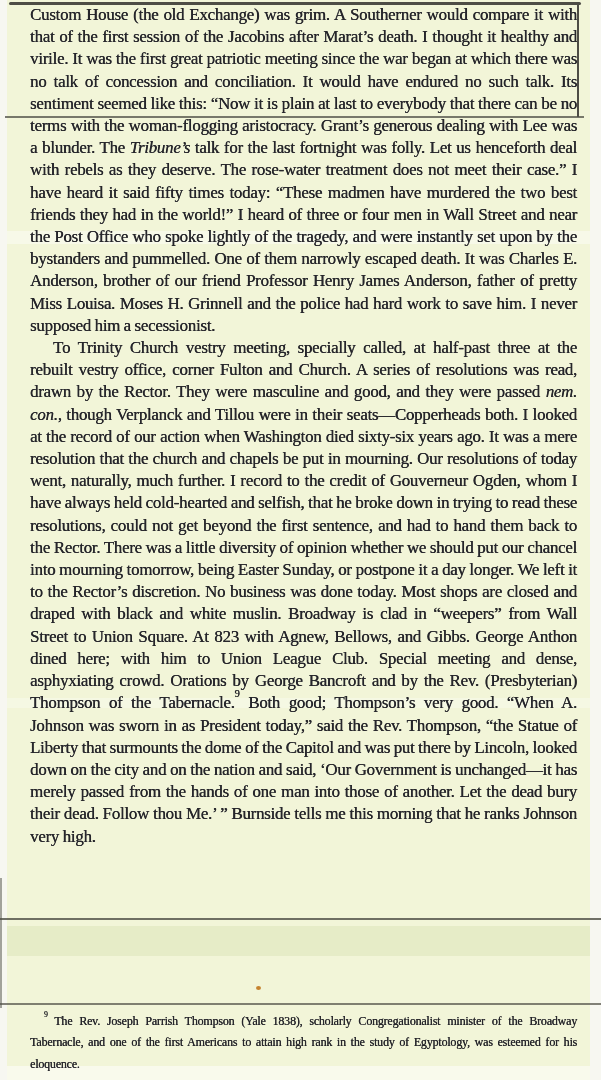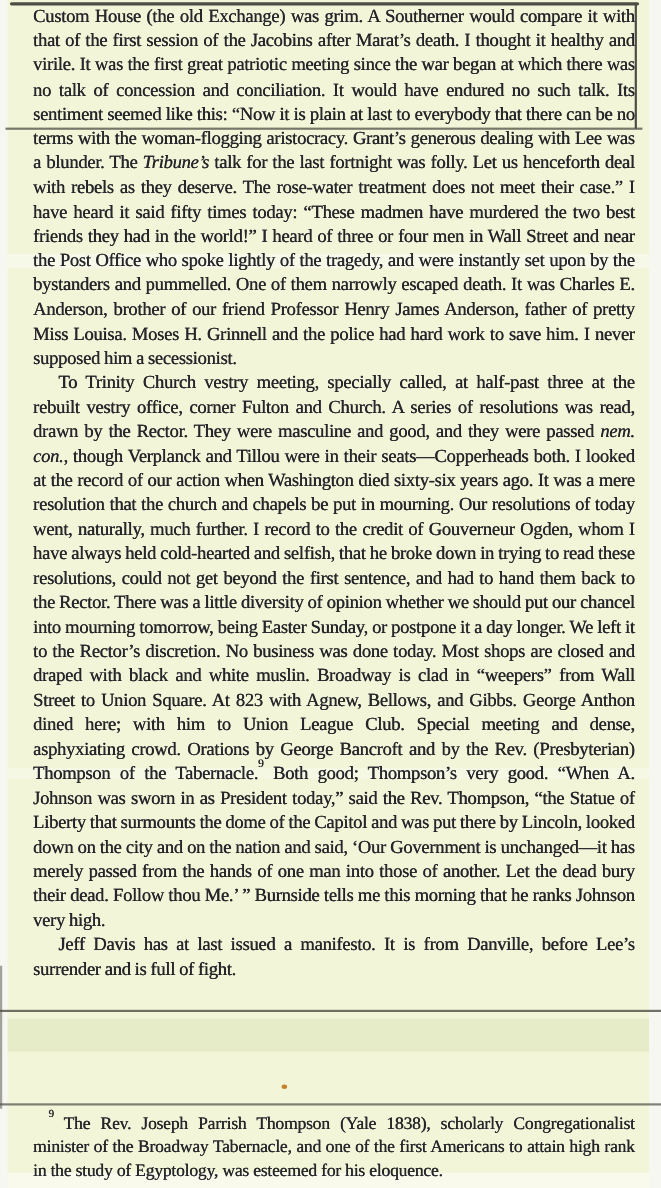--- a/index.html
+++ b/index.html
@@ -26,21 +26,21 @@
   .content p { margin: 0; }
   .content p.indent { text-indent: 23px; }
   .content i { font-style: italic; }
   sup.fn {
     font-size: 0.62em; line-height: 0;
     position: relative; top: -0.45em;
   }
   .footnote {
     position: absolute; left: 30px; top: 1011px; width: 547px;
     color: var(--ink, #26262b);
-    font-size: 16px; line-height: 21.4px;
+    font-size: 12px; line-height: 21.4px;
     letter-spacing: -0.2px; text-align: justify; text-indent: 14px;
     text-shadow: 0.25px 0 0 currentColor;
   }
   .rule { position: absolute; background: var(--rule, #4e4d45); }
   #rule-top    { left: 9px;   top: 2px;    width: 572px; height: 2.6px; border-radius: 2px; }
   #rule-right  { left: 577px; top: 3px;    width: 2px;   height: 114px; }
   #rule-h1     { left: 5px;   top: 116px;  width: 579px; height: 1.6px; opacity: .75; }
   #rule-h2     { left: 0;     top: 918px;  width: 601px; height: 1.8px; opacity: .8; }
   #rule-fn     { left: 0;     top: 1003px; width: 601px; height: 1.6px; opacity: .7; }
   #scratch-left{ left: 0;     top: 878px;  width: 2px;   height: 130px; opacity: .5; }
@@ -61,21 +61,20 @@
 <div class="page"></div>
 
 <div class="band" id="band1"></div>
 <div class="band" id="band2"></div>
 <div class="band" id="band3"></div>
 <div class="band" id="band4"></div>
 
 <div class="content">
   <p><span>Custom House (the old Exchange) was grim. A Southerner would compare it with that of the first session of the Jacobins after Marat’s death. I thought it healthy and virile. It was the first great patriotic meeting since the war began at which there was no talk of concession and conciliation. It would have endured no such talk. Its sentiment seemed like this: “Now it is plain at last to everybody that there can be no terms with the woman-flogging aristocracy. Grant’s generous dealing with Lee was a blunder. The </span><i>Tribune’s</i><span> talk for the last fortnight was folly. Let us henceforth deal with rebels as they deserve. The rose-water treatment does not meet their case.” I have heard it said fifty times today: “These madmen have murdered the two best friends they had in the world!” I heard of three or four men in Wall Street and near the Post Office who spoke lightly of the tragedy, and were instantly set upon by the bystanders and pummelled. One of them narrowly escaped death. It was Charles E. Anderson, brother of our friend Professor Henry James Anderson, father of pretty Miss Louisa. Moses H. Grinnell and the police had hard work to save him. I never supposed him a secessionist.</span></p>
   <p class="indent"><span>To Trinity Church vestry meeting, specially called, at half-past three at the rebuilt vestry office, corner Fulton and Church. A series of resolutions was read, drawn by the Rector. They were masculine and good, and they were passed </span><i>nem. con.</i><span>, though Verplanck and Tillou were in their seats—Copperheads both. I looked at the record of our action when Washington died sixty-six years ago. It was a mere resolution that the church and chapels be put in mourning. Our resolutions of today went, naturally, much further. I record to the credit of Gouverneur Ogden, whom I have always held cold-hearted and selfish, that he broke down in trying to read these resolutions, could not get beyond the first sentence, and had to hand them back to the Rector. There was a little diversity of opinion whether we should put our chancel into mourning tomorrow, being Easter Sunday, or postpone it a day longer. We left it to the Rector’s discretion. No business was done today. Most shops are closed and draped with black and white muslin. Broadway is clad in “weepers” from Wall Street to Union Square. At 823 with Agnew, Bellows, and Gibbs. George Anthon dined here; with him to Union League Club. Special meeting and dense, asphyxiating crowd. Orations by George Bancroft and by the Rev. (Presbyterian) Thompson of the Tabernacle.</span><sup class="fn">9</sup><span> Both good; Thompson’s very good. “When A. Johnson was sworn in as President today,” said the Rev. Thompson, “the Statue of Liberty that surmounts the dome of the Capitol and was put there by Lincoln, looked down on the city and on the nation and said, ‘Our Government is unchanged—it has merely passed from the hands of one man into those of another. Let the dead bury their dead. Follow thou Me.’ ” Burnside tells me this morning that he ranks Johnson very high.</span></p>
-  <p class="indent"><span>Jeff Davis has at last issued a manifesto. It is from Danville, before Lee’s surrender and is full of fight.</span></p>
 </div>
 
 <div class="footnote"><sup class="fn">9</sup><span> The Rev. Joseph Parrish Thompson (Yale 1838), scholarly Congregationalist minister of the Broadway Tabernacle, and one of the first Americans to attain high rank in the study of Egyptology, was esteemed for his eloquence.</span></div>
 
 <div class="rule" id="rule-top"></div>
 <div class="rule" id="rule-right"></div>
 <div class="rule" id="rule-h1"></div>
 <div class="rule" id="rule-h2"></div>
 <div class="rule" id="rule-fn"></div>
 <div class="rule" id="scratch-left"></div>

